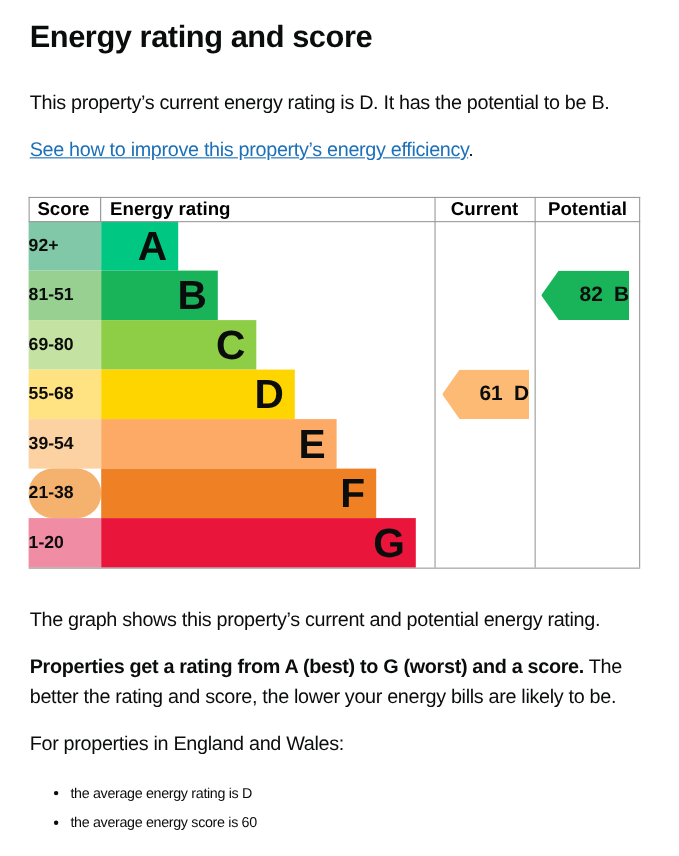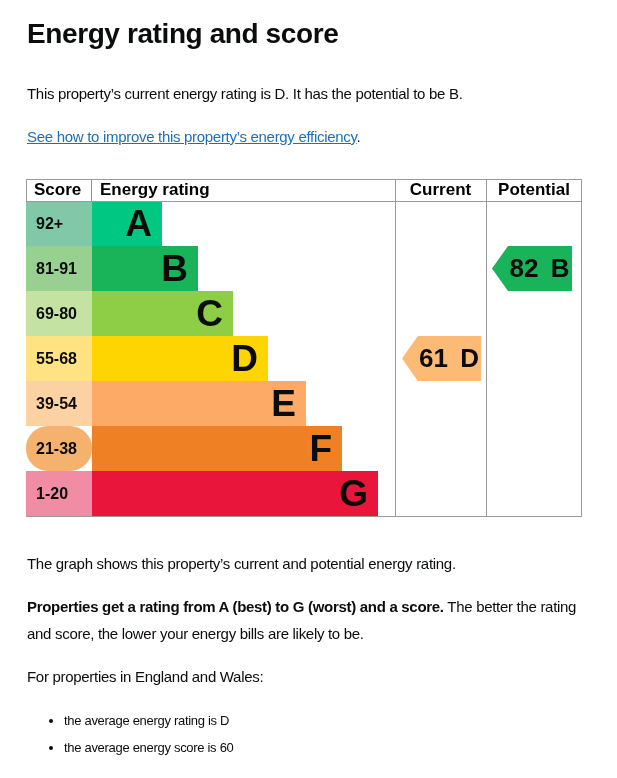--- a/index.html
+++ b/index.html
@@ -11,21 +11,21 @@
     padding: 16px 40px 20px 27px;
     overflow: hidden;
   }
   h1.page-title {
     font-size: 28px;
     font-weight: 700;
     letter-spacing: -0.4px;
     margin: 2px 0 30px 0;
   }
   p.body-text {
-    font-size: 15px;
+    font-size: 18px;
     letter-spacing: -0.3px;
     line-height: 27px;
     margin-bottom: 16px;
   }
   p.link-line { margin-bottom: 29px; }
   a.improve-link {
     color: #1d70b8;
     cursor: pointer;
   }
   strong { font-weight: 700; }
@@ -57,21 +57,20 @@
   .hcell.h-potential { width: 96px; text-align: center; }
 
   .band-rows { position: absolute; top: 22px; left: 0; width: 556px; }
   .band-row { display: flex; height: 45px; }
   .score-cell {
     width: 66px;
     font-weight: 700;
     font-size: 16px;
     display: flex;
     align-items: center;
-    padding-left: 10px;
     color: #0b0c0c;
   }
   .rating-band {
     display: flex;
     align-items: center;
     justify-content: flex-end;
     padding-right: 10px;
   }
   .band-letter {
     font-weight: 700;
@@ -87,25 +86,25 @@
   .gl-left   { top: 0;    left: 0;    width: 1px;   height: 22px; }
   .gl-sep2   { top: 0;    left: 369px;width: 1px;   height: 337px; }
   .gl-sep3   { top: 0;    left: 460px;width: 1px;   height: 337px; }
   .gl-right  { top: 0;    left: 555px;width: 1px;   height: 337px; }
 
   .rating-arrow {
     position: absolute;
     height: 45px;
     display: flex;
     align-items: center;
-    justify-content: center;
+    justify-content: flex-end;
     padding-left: 15px;
     clip-path: polygon(0 50%, 20% 0, 100% 0, 100% 100%, 20% 100%);
     font-weight: 700;
-    font-size: 26px;
+    font-size: 19px;
     color: #0b0c0c;
     word-spacing: 5px;
     white-space: nowrap;
   }
   .arrow-current  { left: 376px; width: 79px; }
   .arrow-potential{ left: 466px; width: 80px; }
 
   
   ul.avg-list { margin: 17px 0 0 20px; padding-left: 17px; }
   ul.avg-list li {
@@ -133,21 +132,21 @@
   </div>
 
   <div class="band-rows">
     <div class="band-row">
       <div class="score-cell" style="background: rgb(128, 200, 167);">92+</div>
       <div class="rating-band" style="background: rgb(0, 199, 129); width: 70px;">
           <span class="band-letter">A</span>
         </div>
     </div>
     <div class="band-row">
-      <div class="score-cell" style="background: rgb(151, 208, 145);">81-91</div>
+      <div class="score-cell" style="background: rgb(151, 208, 145);">81-51</div>
       <div class="rating-band" style="background: rgb(25, 180, 89); width: 106px;">
           <span class="band-letter">B</span>
         </div>
     </div>
     <div class="band-row">
       <div class="score-cell" style="background: rgb(196, 226, 162);">69-80</div>
       <div class="rating-band" style="background: rgb(141, 206, 70); width: 141px;">
           <span class="band-letter">C</span>
         </div>
     </div>

